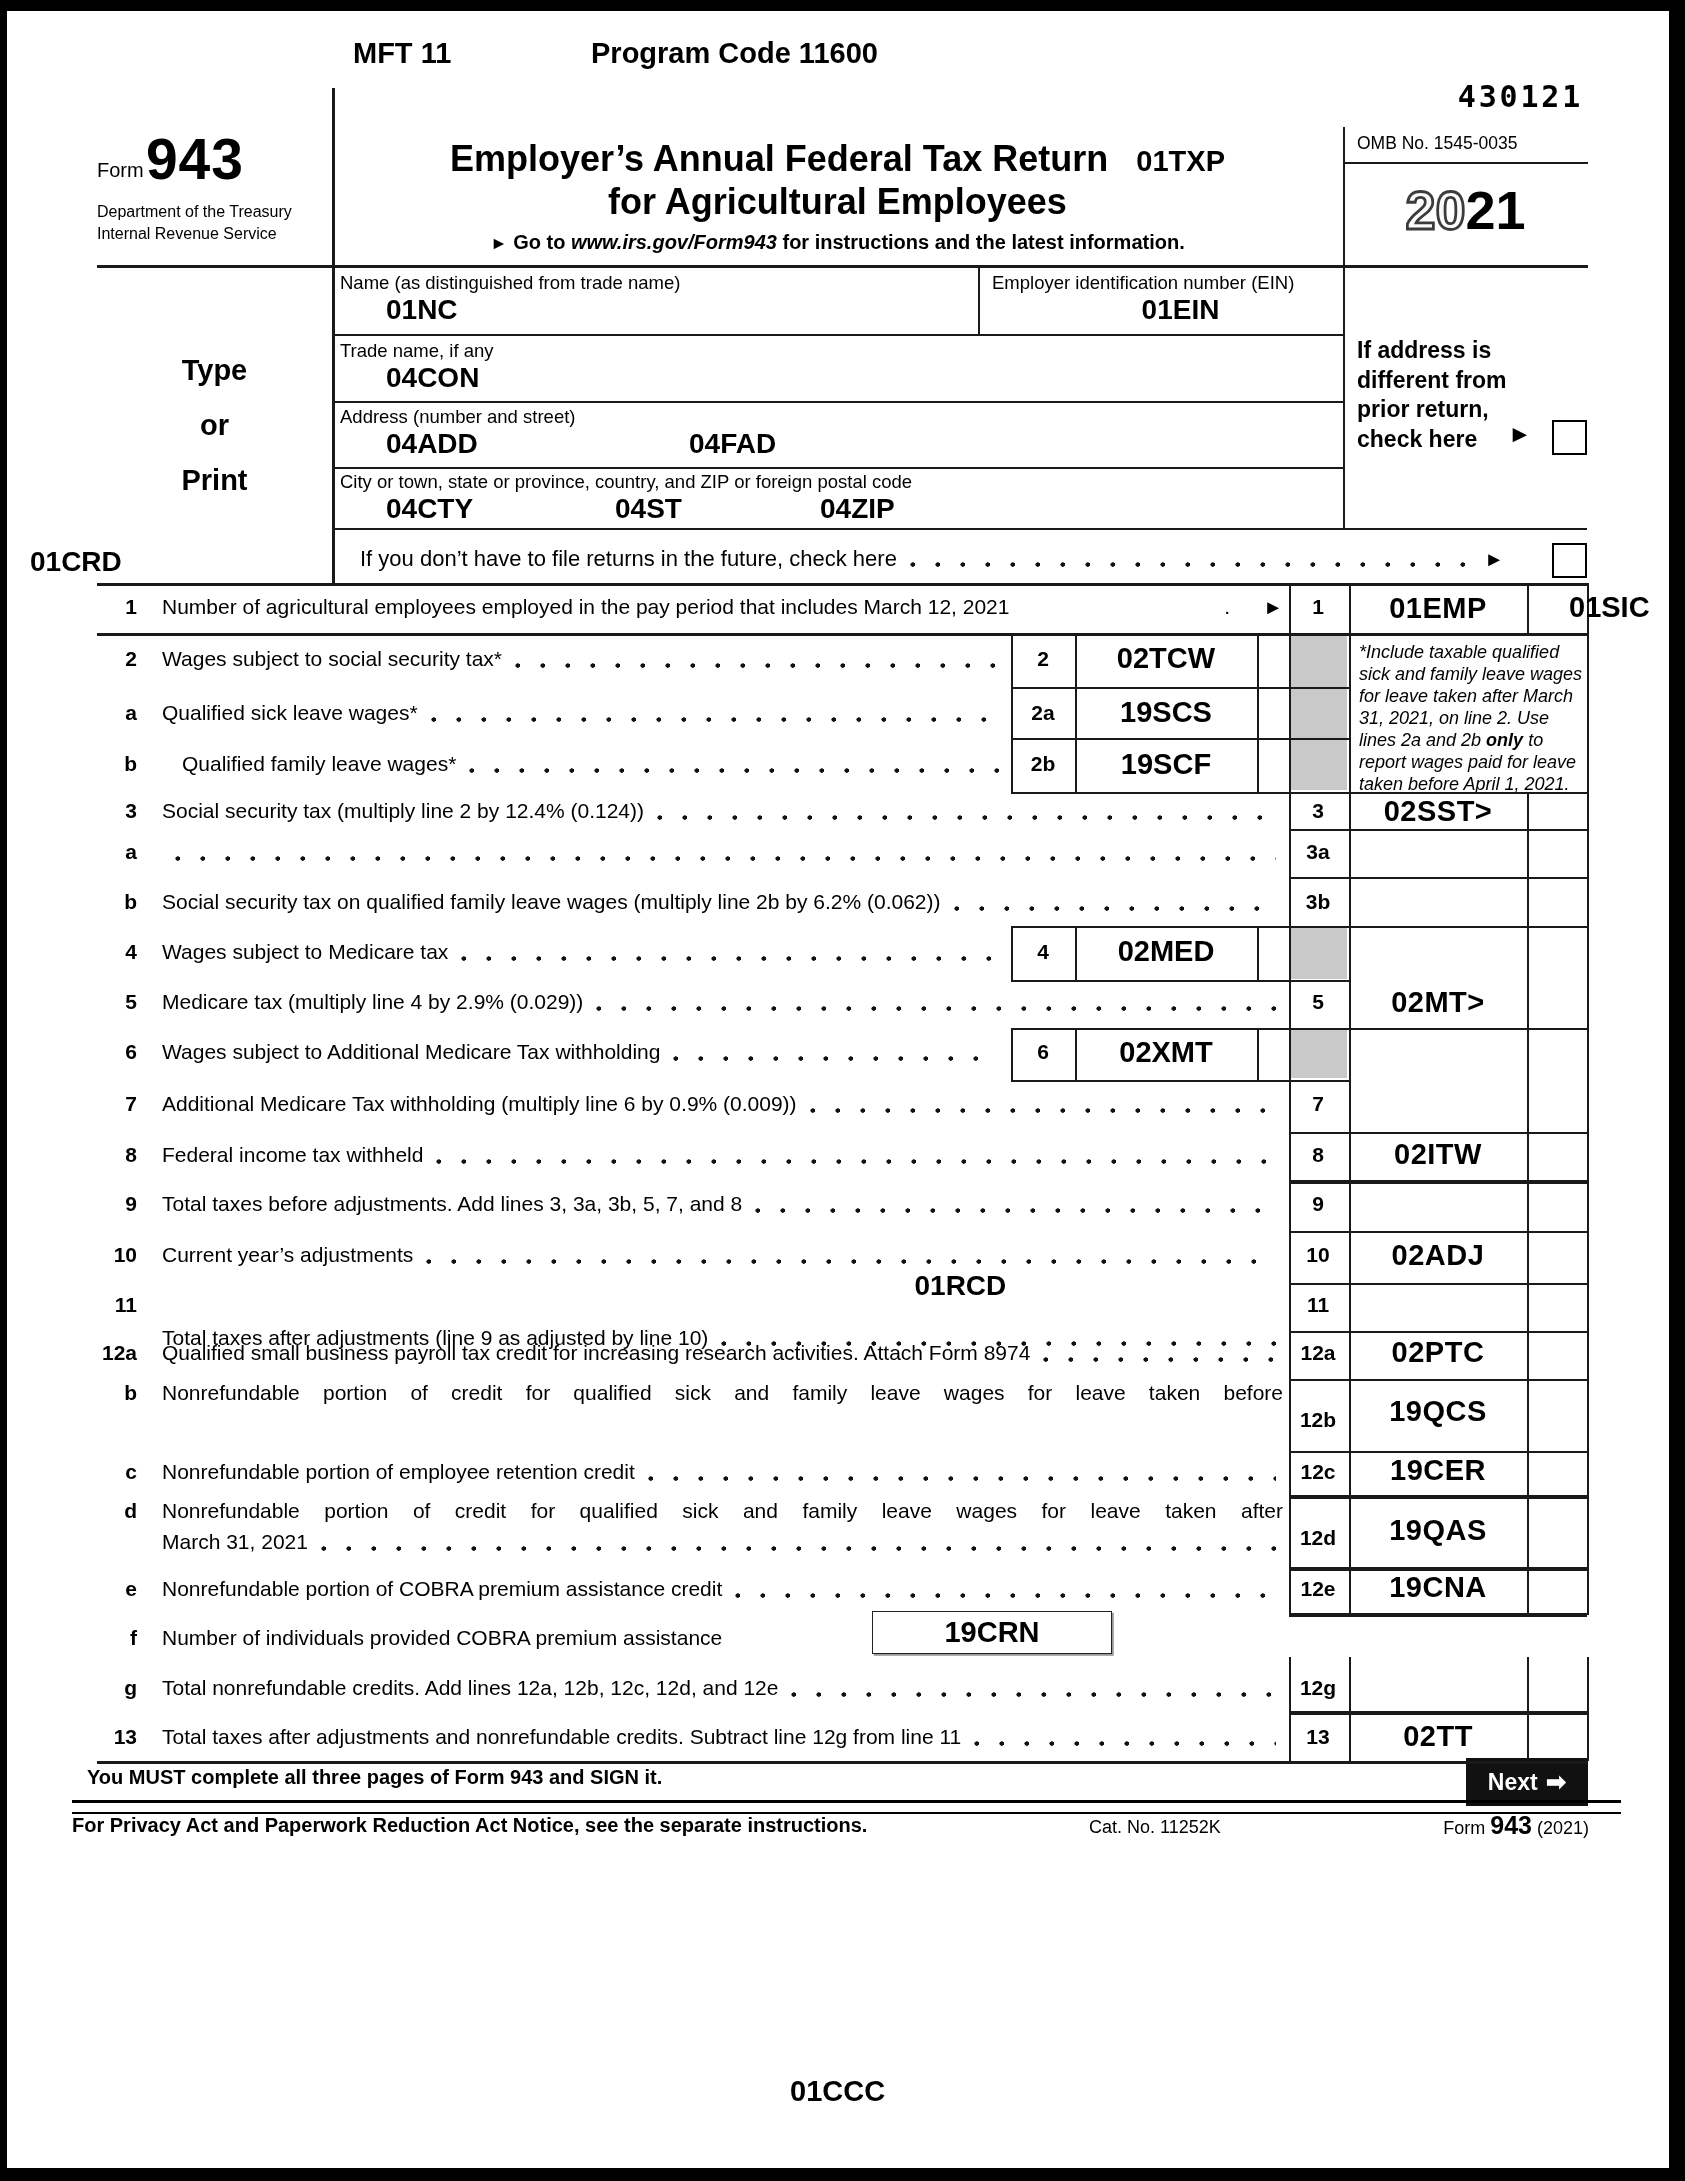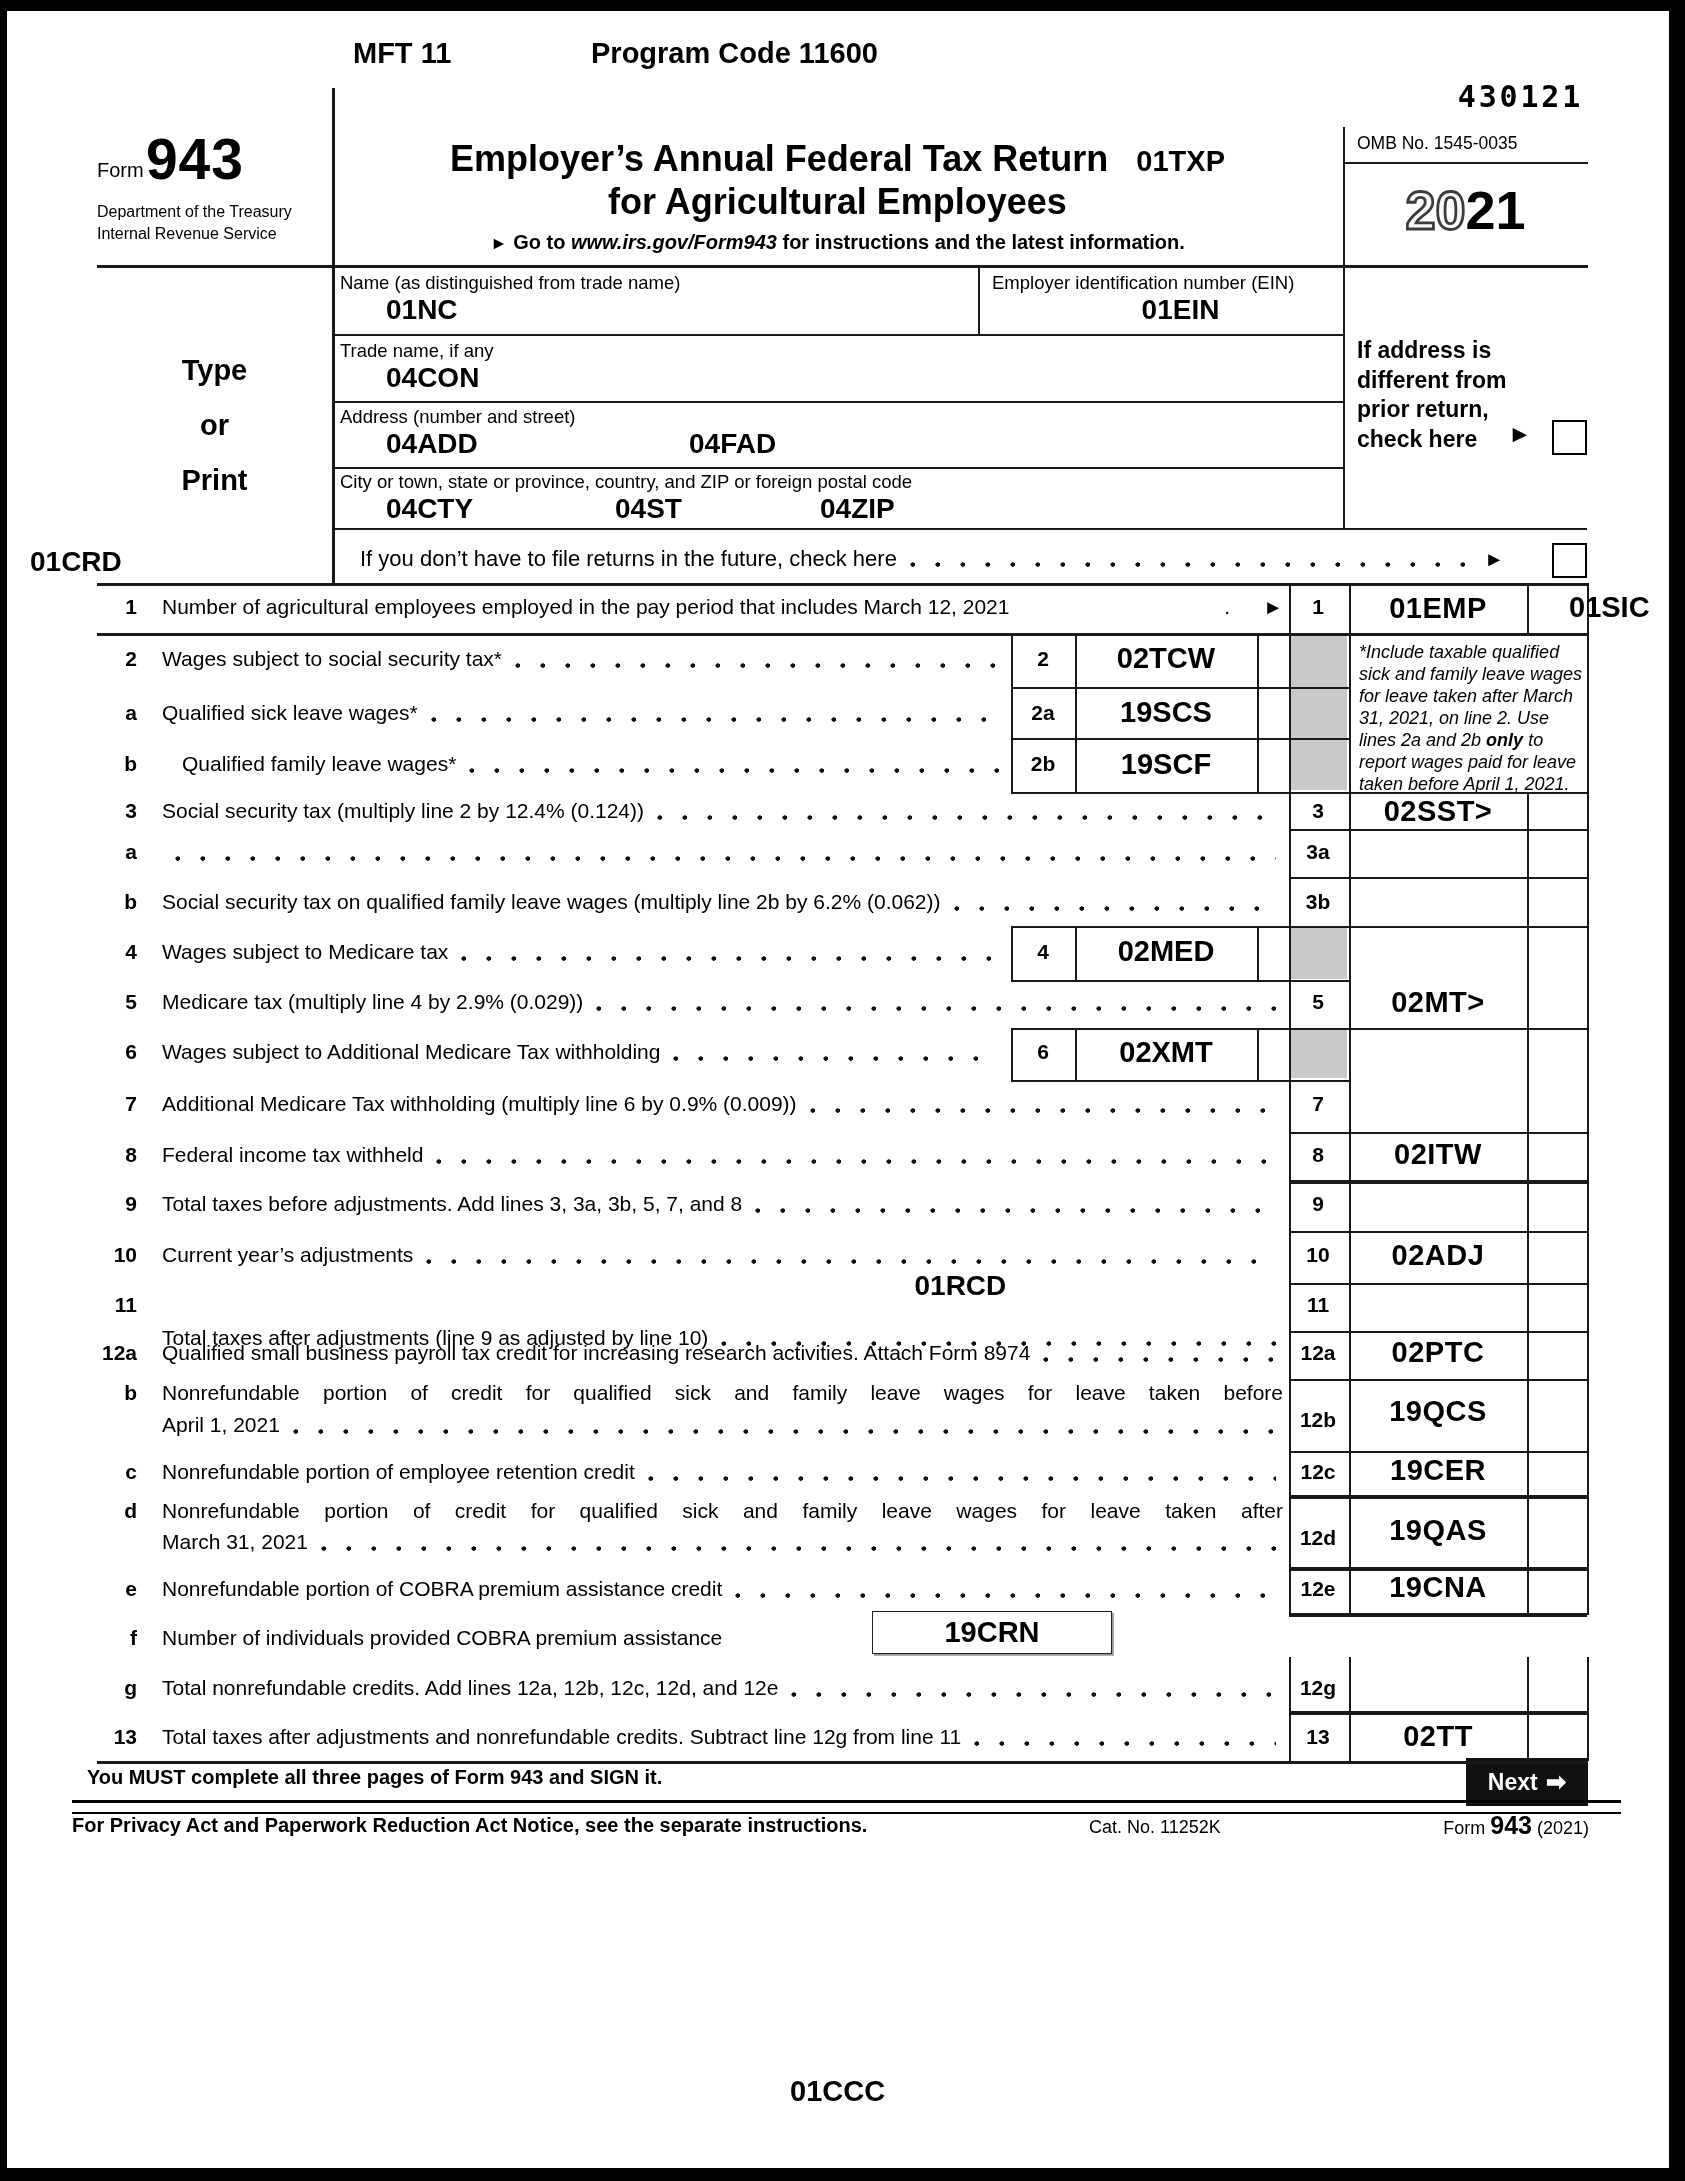--- a/index.html
+++ b/index.html
@@ -225,24 +225,20 @@
   <div class="lnum" style="top:1341px;">12a</div>
   <div class="lrow" style="top:1341px;width:1121px;">
       <span class="ltxt">Qualified small business payroll tax credit for increasing research activities. Attach Form 8974</span>
       <span class="dots"></span>
     </div>
   <div class="rnum" style="top:1341px;">12a</div>
   <div class="rval" style="top:1336px;">02PTC</div>
 
   <div class="lnum" style="top:1381px;">b</div>
   <div class="just" style="top:1381px;">Nonrefundable portion of credit for qualified sick and family leave wages for leave taken before</div>
-  <div class="lrow" style="top:1413px;width:1121px;">
-      <span class="ltxt">April 1, 2021</span>
-      <span class="dots"></span>
-    </div>
   <div class="rnum" style="top:1408px;">12b</div>
   <div class="rval" style="top:1395px;">19QCS</div>
 
   <div class="lnum" style="top:1460px;">c</div>
   <div class="lrow" style="top:1460px;width:1121px;">
       <span class="ltxt">Nonrefundable portion of employee retention credit</span>
       <span class="dots"></span>
     </div>
   <div class="rnum" style="top:1460px;">12c</div>
   <div class="rval" style="top:1454px;">19CER</div>

